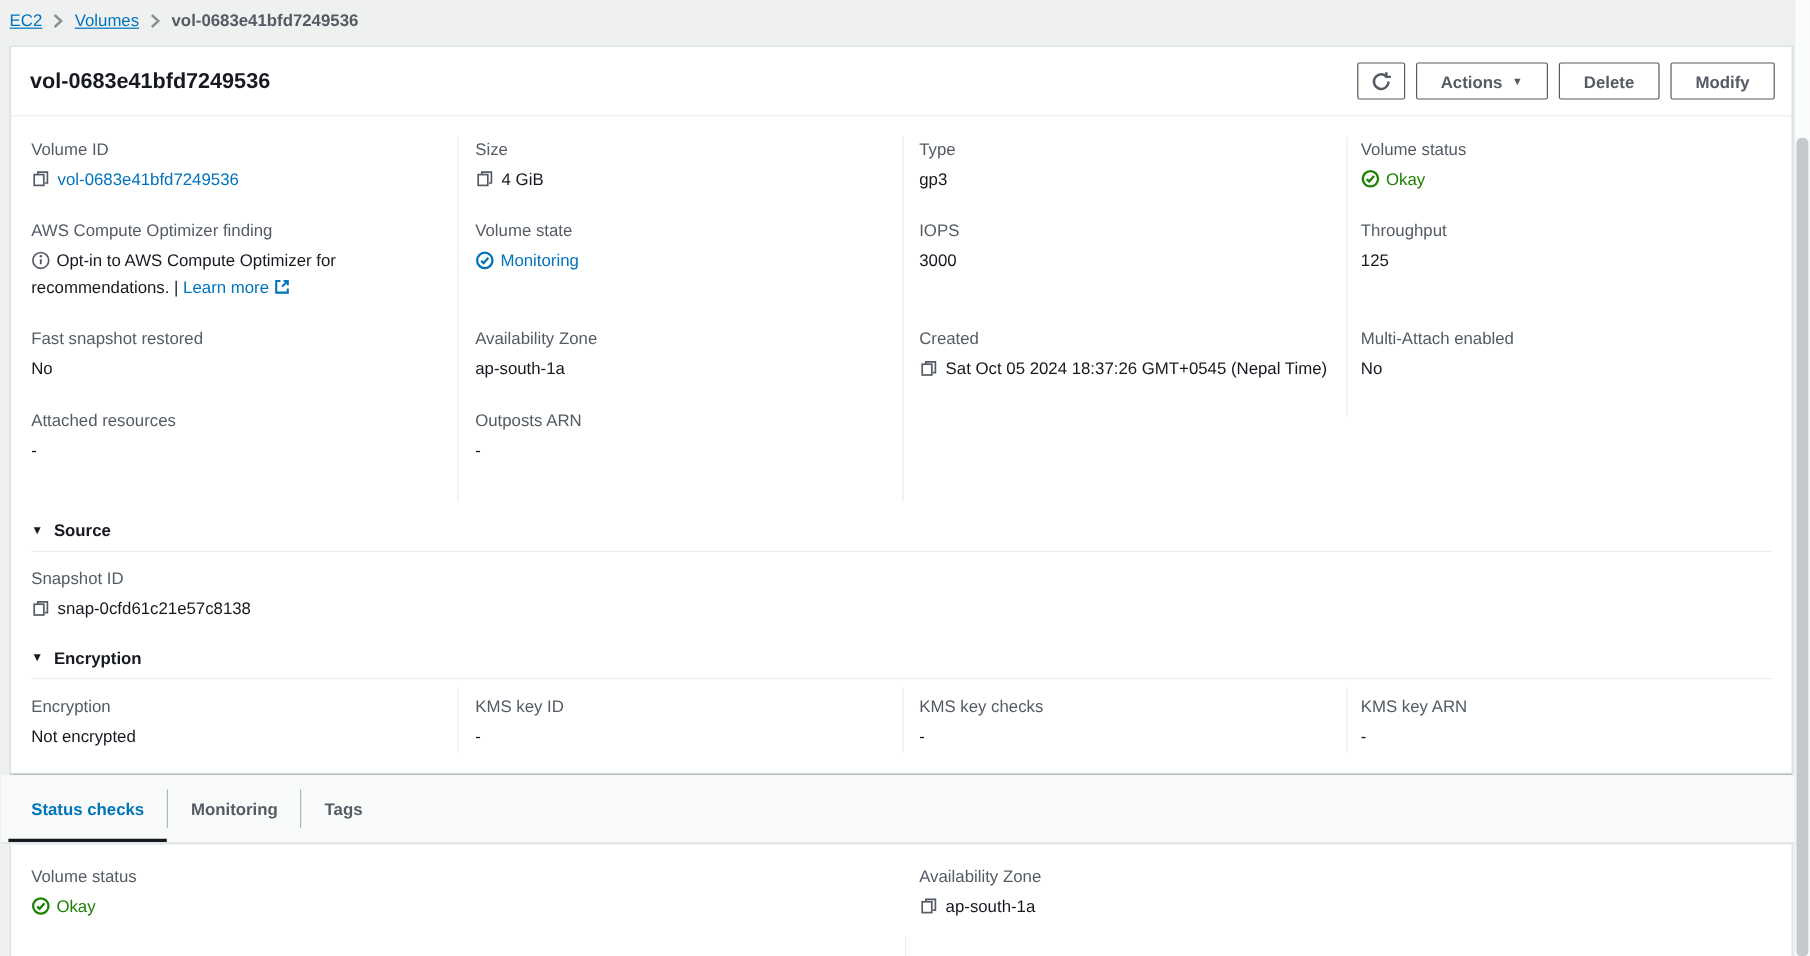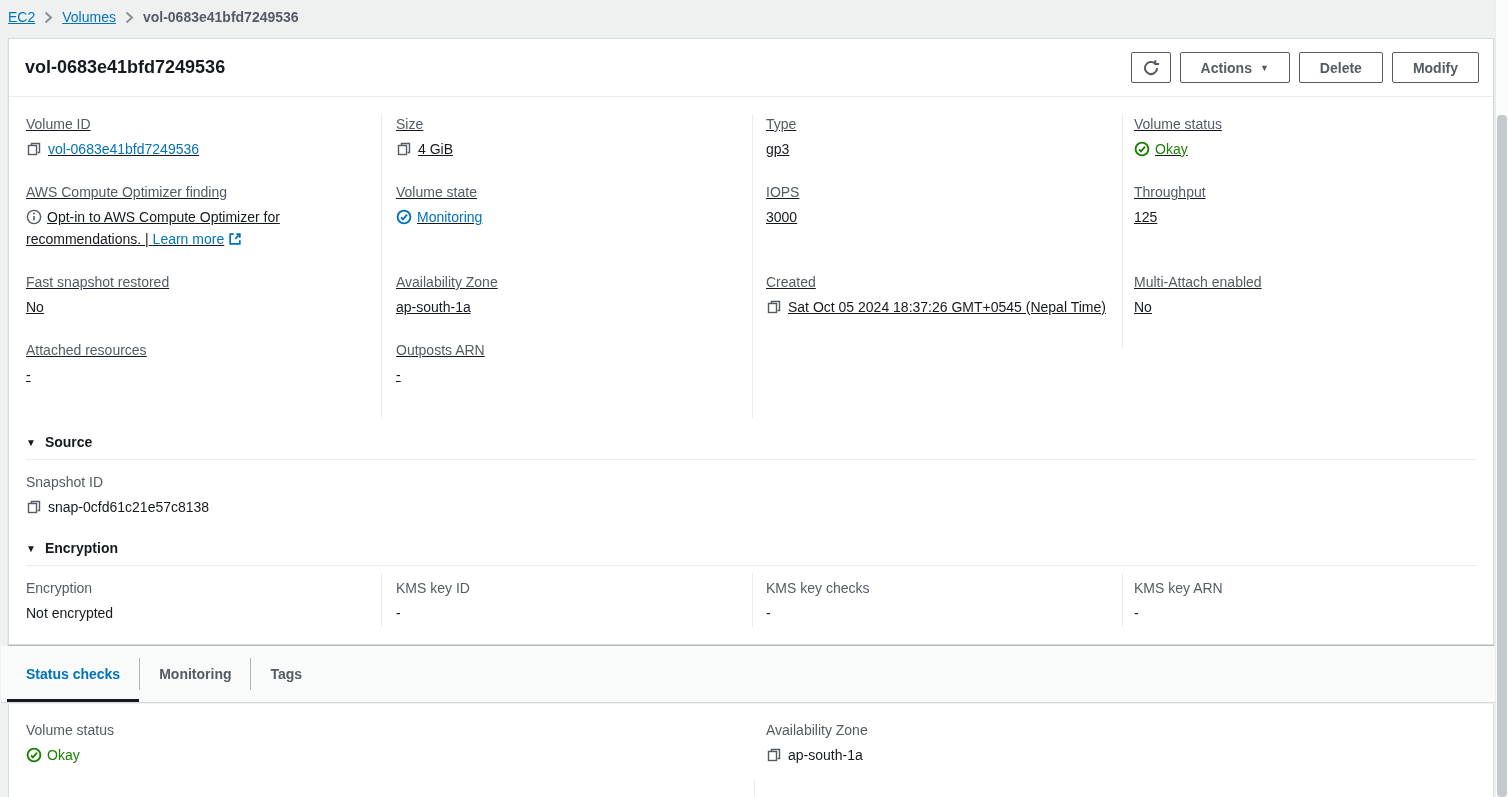--- a/index.html
+++ b/index.html
@@ -45,21 +45,20 @@
     font-family: "Liberation Sans", sans-serif;
   }
   .btn-icon-only { width: 40px; padding: 0; }
   .caret-down { font-size: 9px; position: relative; top: 0px; }
 
   
   .details-grid {
     display: grid;
     grid-template-columns: 370px 370px 368px 1fr;
     padding: 17px 28px 0 17px;
-    text-decoration: underline;
   }
   .cell { margin-bottom: 22px; padding-right: 24px; }
   .cell .label { color: #545b64; line-height: 20px; }
   .cell .value { margin-top: 4px; line-height: 22px; color: #16191f; word-break: break-word; }
   .value .green { color: #1d8102; }
   .value .blue  { color: #0073bb; }
   .value a.link { color: #0073bb; }
   .icon16 { display: inline-block; width: 16px; height: 16px; vertical-align: -3px; margin-right: 6px; }
   .icon-inline { display: inline-block; width: 16px; height: 16px; vertical-align: -3px; margin-right: 5px; }
   .ext-icon { display: inline-block; width: 14px; height: 14px; vertical-align: -2px; margin-left: 4px; }

